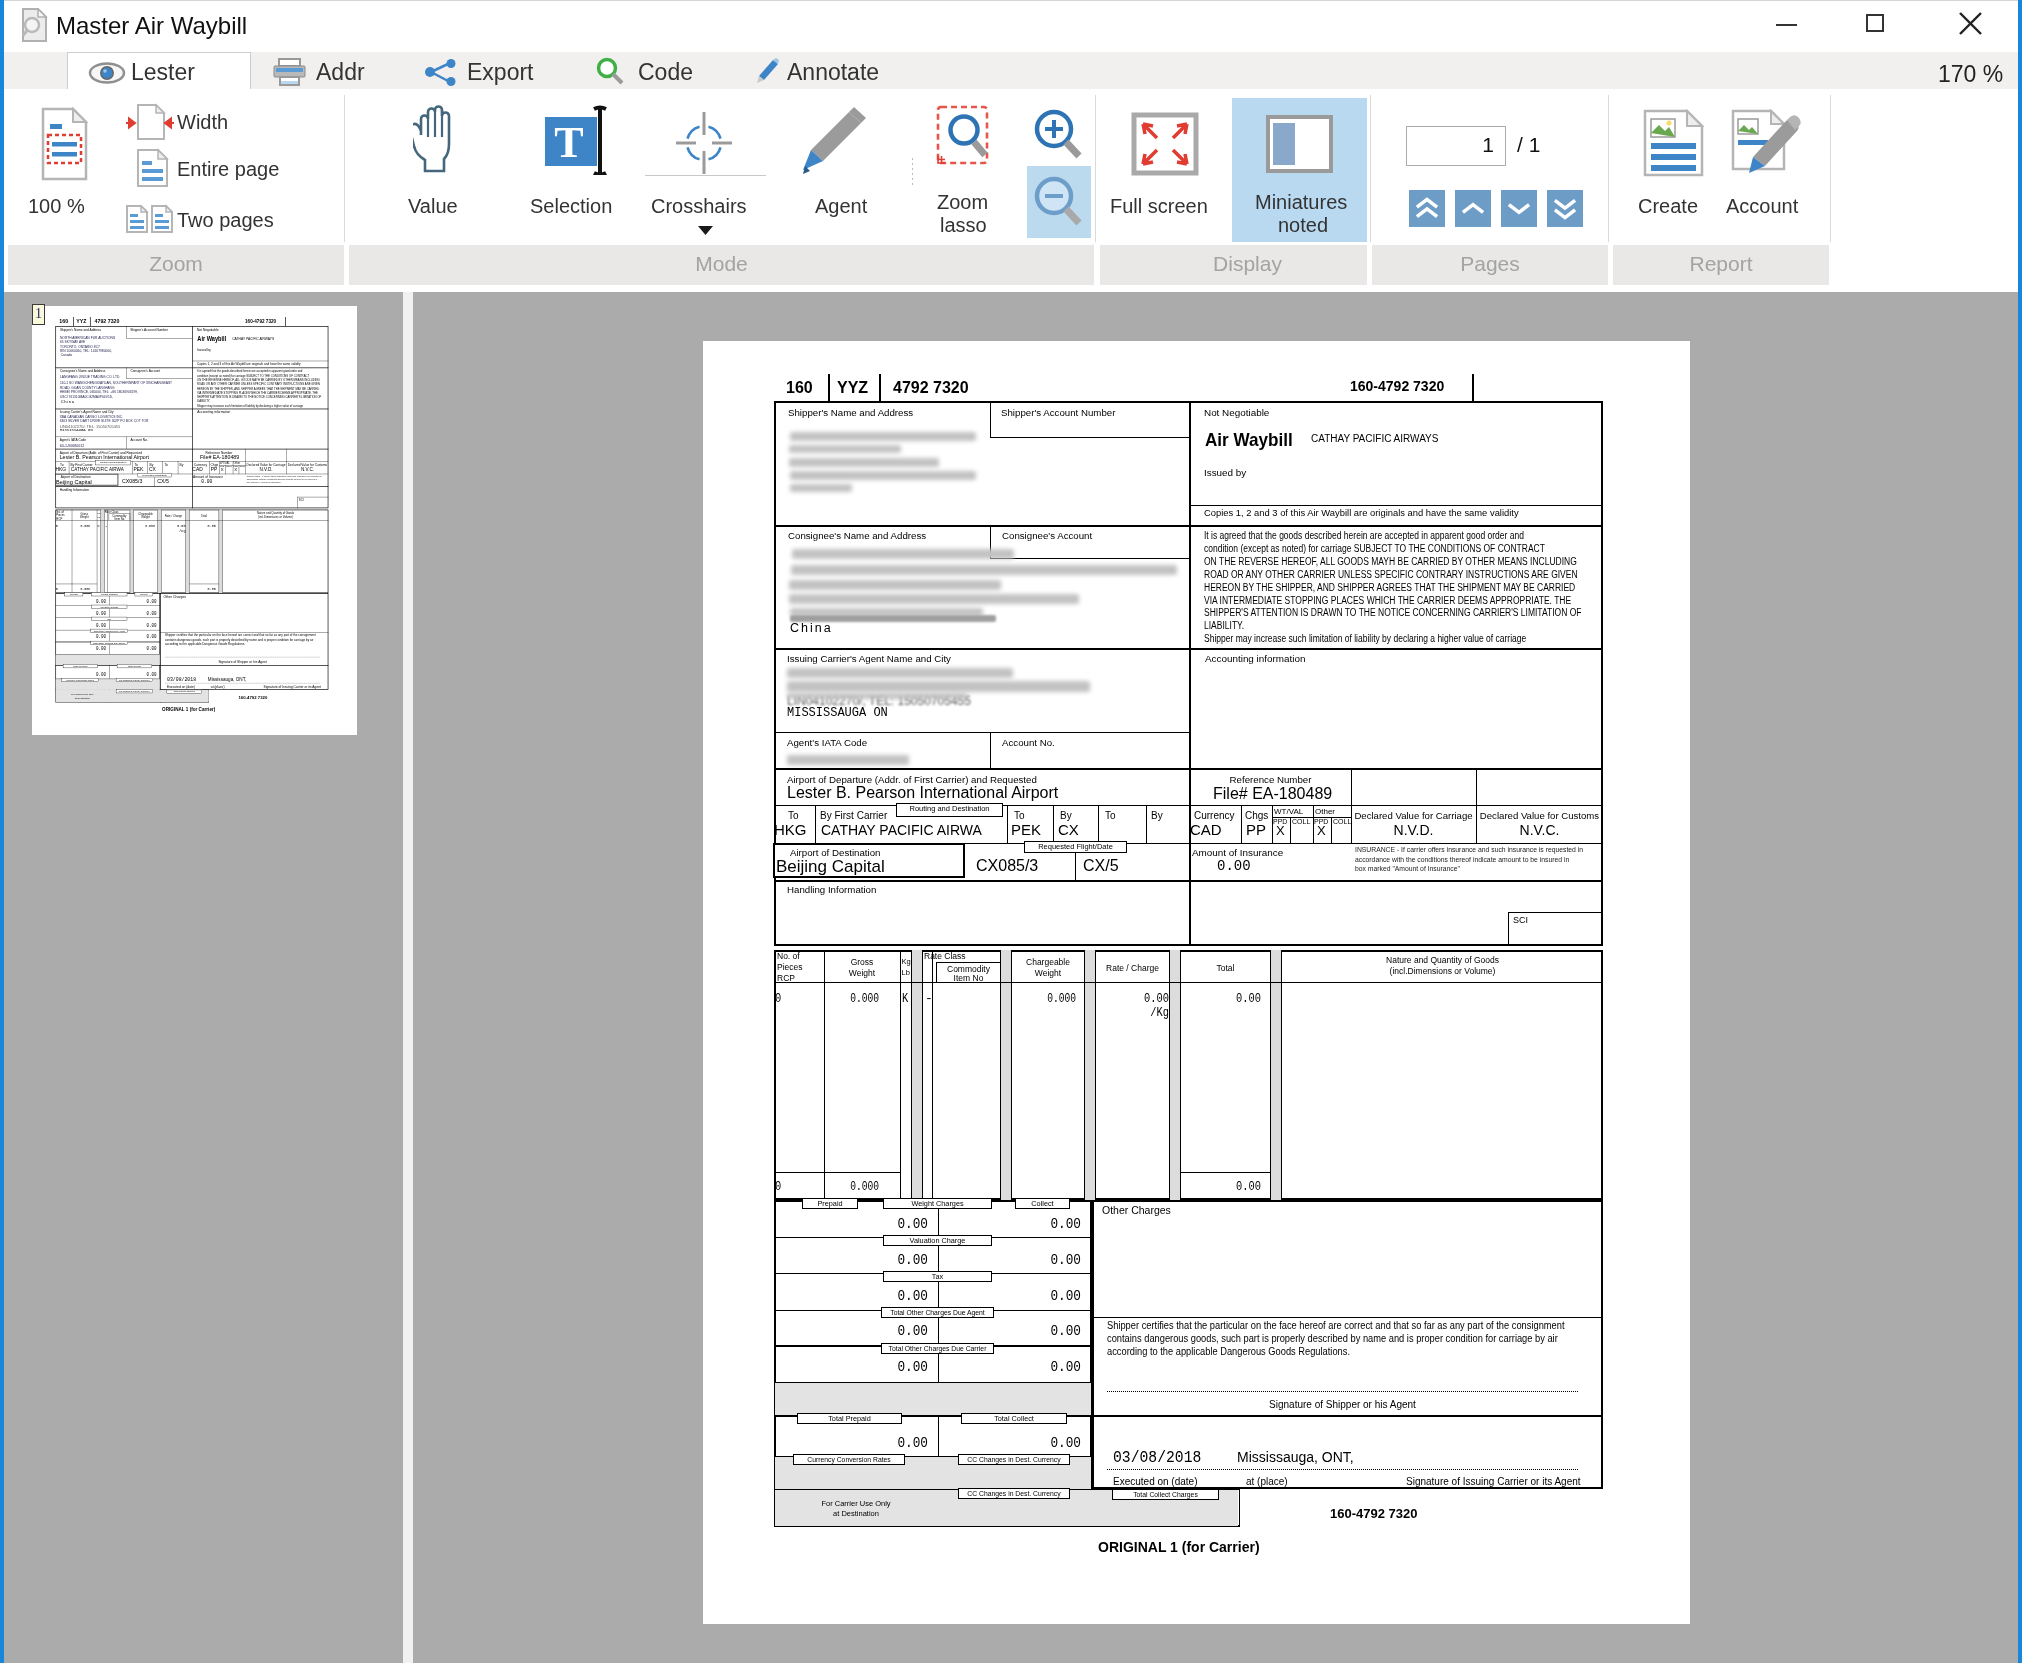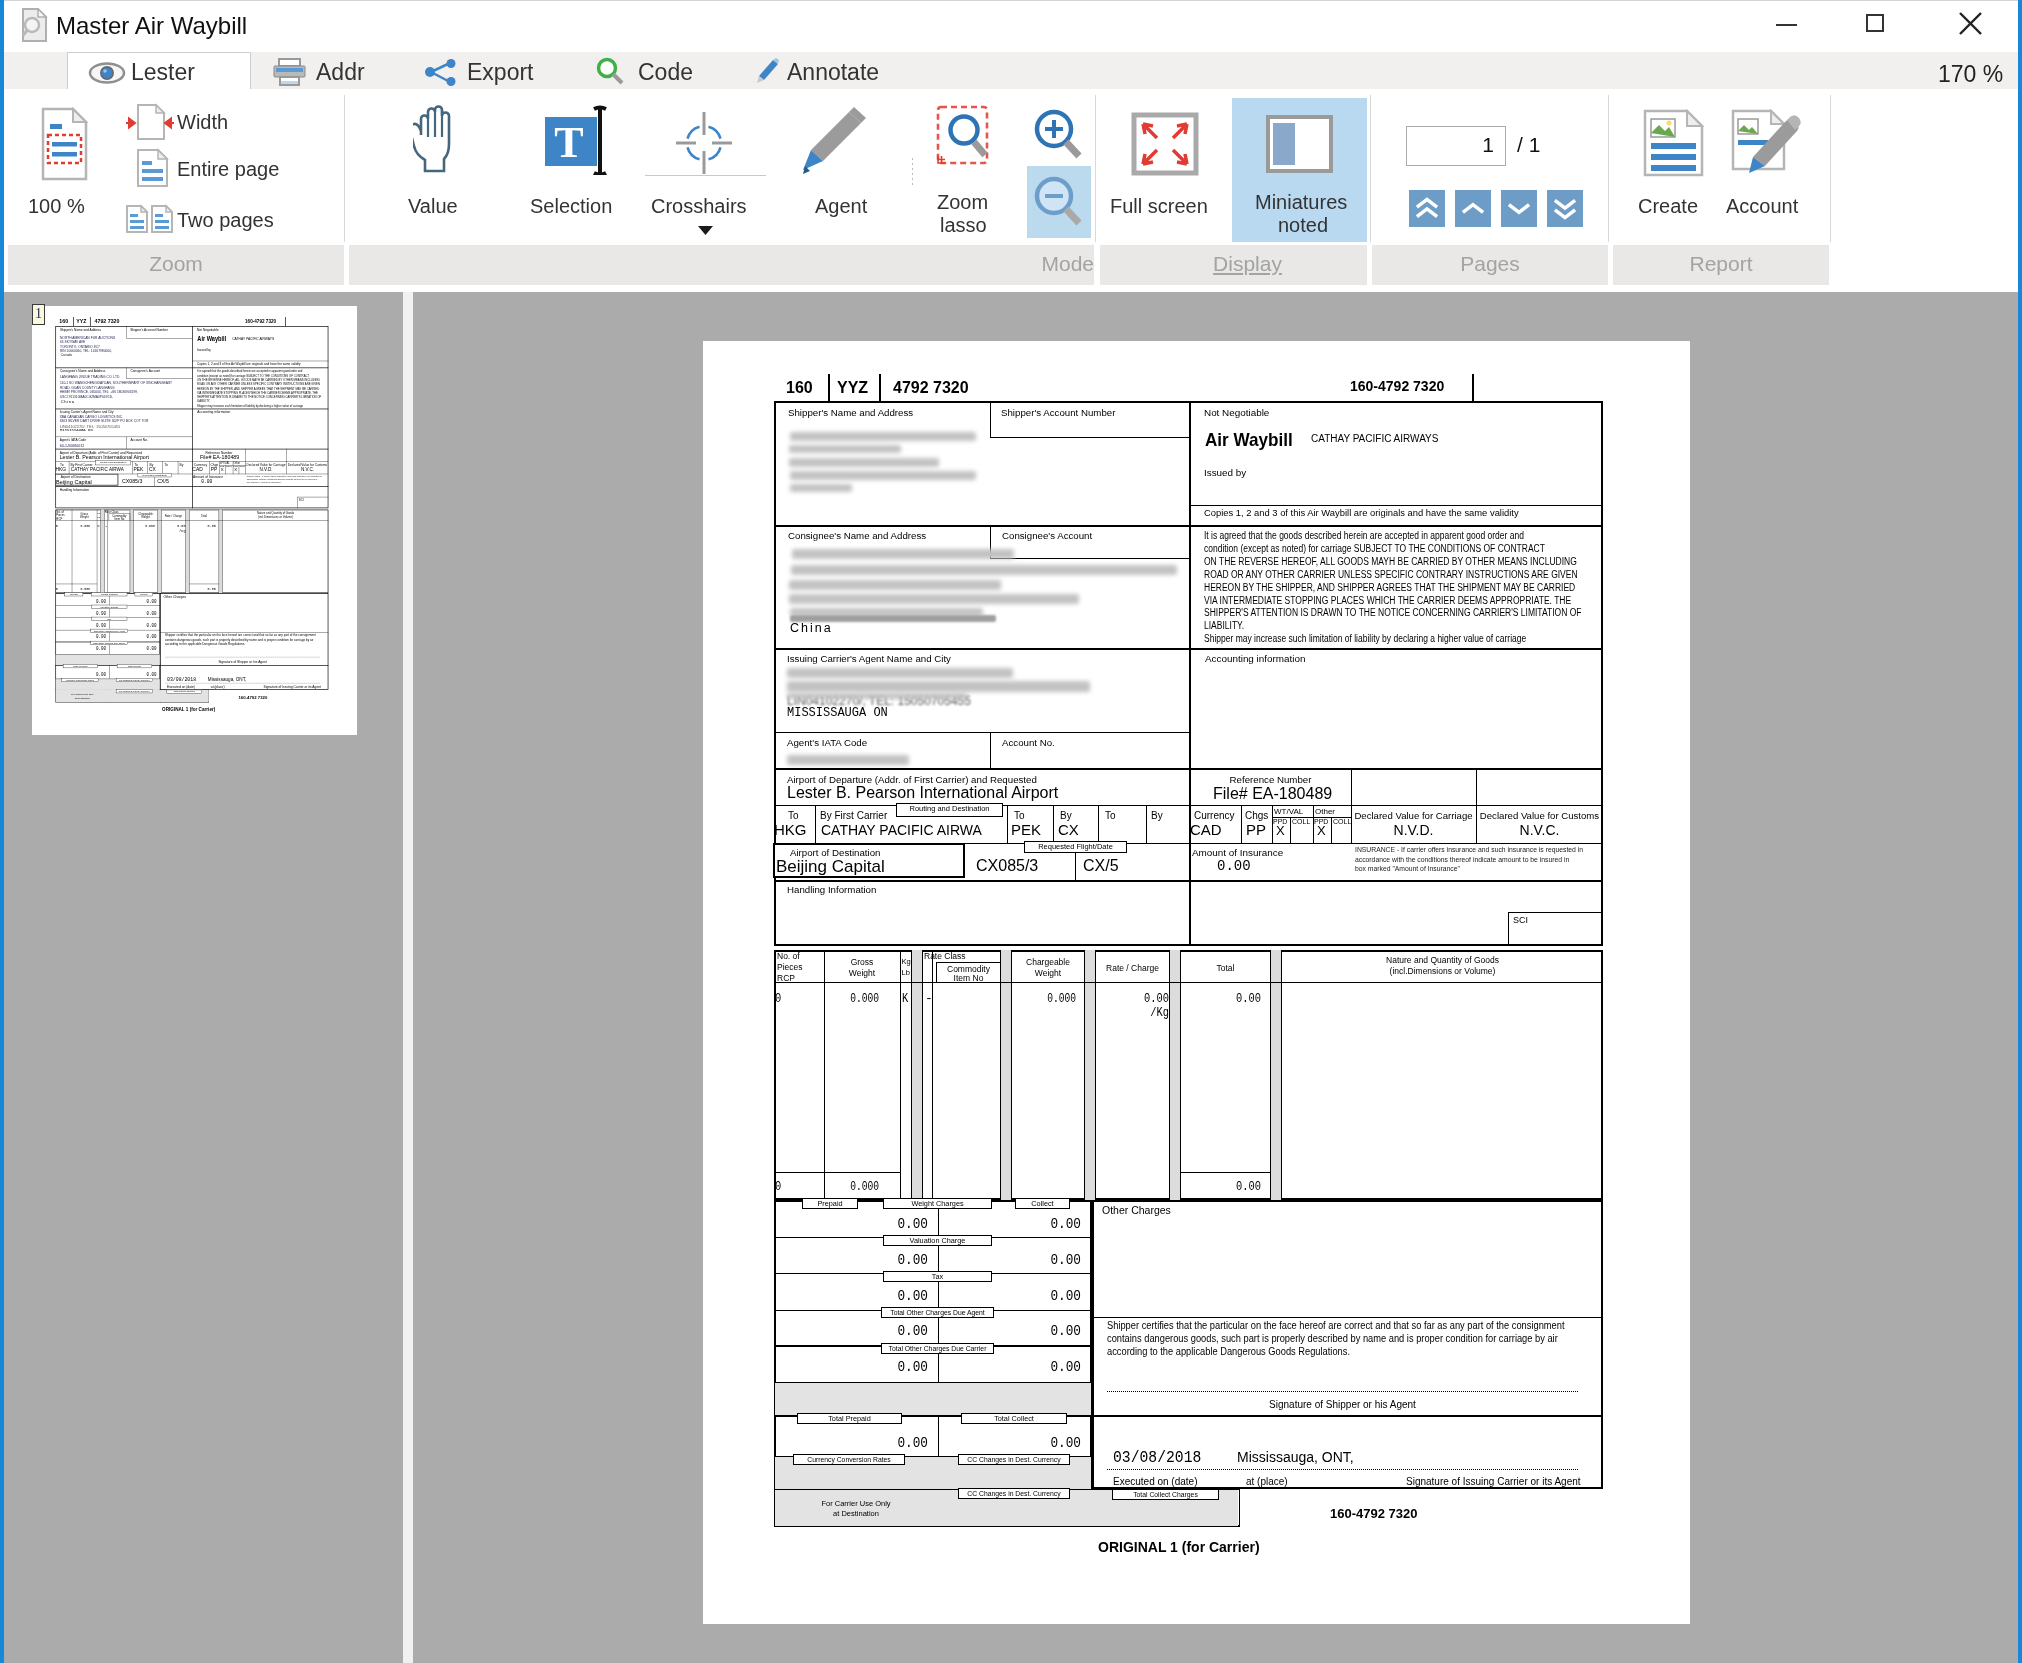--- a/index.html
+++ b/index.html
@@ -229,23 +229,23 @@
 <path d="M7 22 l6 -6 5 5 3 -3 6 7 z" fill="#6aa84f"></path>
 <rect x="7" y="31" width="30" height="5" fill="#3d85c6"></rect>
 <path d="M22 48 L54 13 q4 -5 10 -0.5 q6 4.5 2 9.5 L34 57 z" fill="#9b9b9b"></path>
 <path d="M59 8 q5 -4 9 1 q4 5 -1 9 l-3 3 -8 -10 z" fill="#b5b5b5"></path>
 <path d="M22 48 l12 9 -16 7 z" fill="#3d85c6"></path>
 </svg>
 <div class="t" style="left:1726px;top:195px;font-size:20px;color:#333;">Account</div>
 <div class="a" style="left:8px;top:245px;width:336px;height:40px;background:#e9e8e7;"></div>
 <div class="t" style="left:8px;top:252px;font-size:21px;color:#a3a3a3;width:336px;text-align:center;">Zoom</div>
 <div class="a" style="left:349px;top:245px;width:745px;height:40px;background:#e9e8e7;"></div>
-<div class="t" style="left:349px;top:252px;font-size:21px;color:#a3a3a3;width:745px;text-align:right;">Mode</div>
+<div class="t" style="left:349px;top:252px;font-size:21px;color:#a3a3a3;width:745px;text-align:center;">Mode</div>
 <div class="a" style="left:1100px;top:245px;width:267px;height:40px;background:#e9e8e7;"></div>
-<div class="t" style="left:1100px;top:252px;font-size:21px;color:#a3a3a3;width:295px;text-align:center;text-decoration:underline;">Display</div>
+<div class="t" style="left:1100px;top:252px;font-size:21px;color:#a3a3a3;width:295px;text-align:center;">Display</div>
 <div class="a" style="left:1372px;top:245px;width:236px;height:40px;background:#e9e8e7;"></div>
 <div class="t" style="left:1372px;top:252px;font-size:21px;color:#a3a3a3;width:236px;text-align:center;">Pages</div>
 <div class="a" style="left:1613px;top:245px;width:216px;height:40px;background:#e9e8e7;"></div>
 <div class="t" style="left:1613px;top:252px;font-size:21px;color:#a3a3a3;width:216px;text-align:center;">Report</div>
 <div id="page" class="a" style="left:703px;top:341px;width:987px;height:1283px;background:#fff;">
     <div class="t" style="left:83px;top:38px;font-size:16px;color:#000;font-weight:bold;">160</div>
     <div class="a" style="left:125px;top:33px;width:2px;height:27px;background:#000;"></div>
     <div class="t" style="left:134px;top:38px;font-size:16px;color:#000;font-weight:bold;">YYZ</div>
     <div class="a" style="left:176px;top:33px;width:2px;height:27px;background:#000;"></div>
     <div class="t" style="left:190px;top:38px;font-size:16px;color:#000;font-weight:bold;">4792 7320</div>

